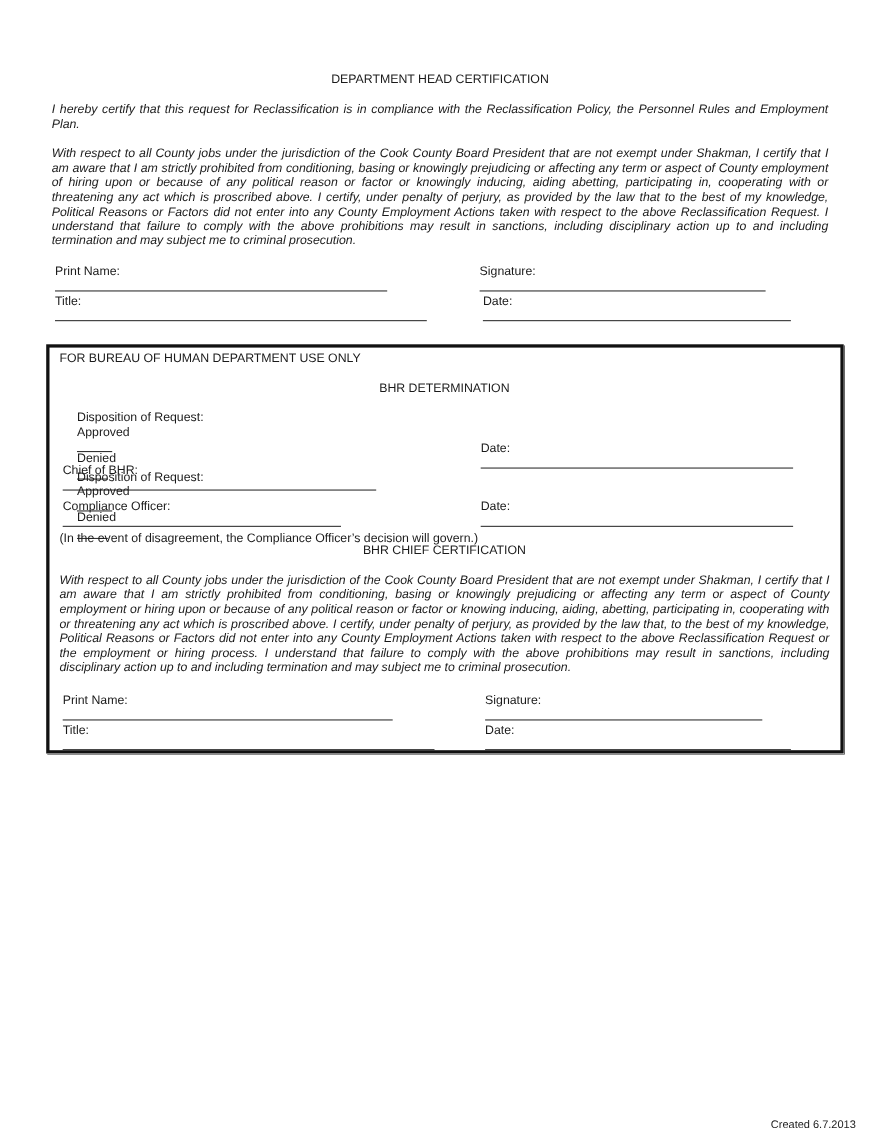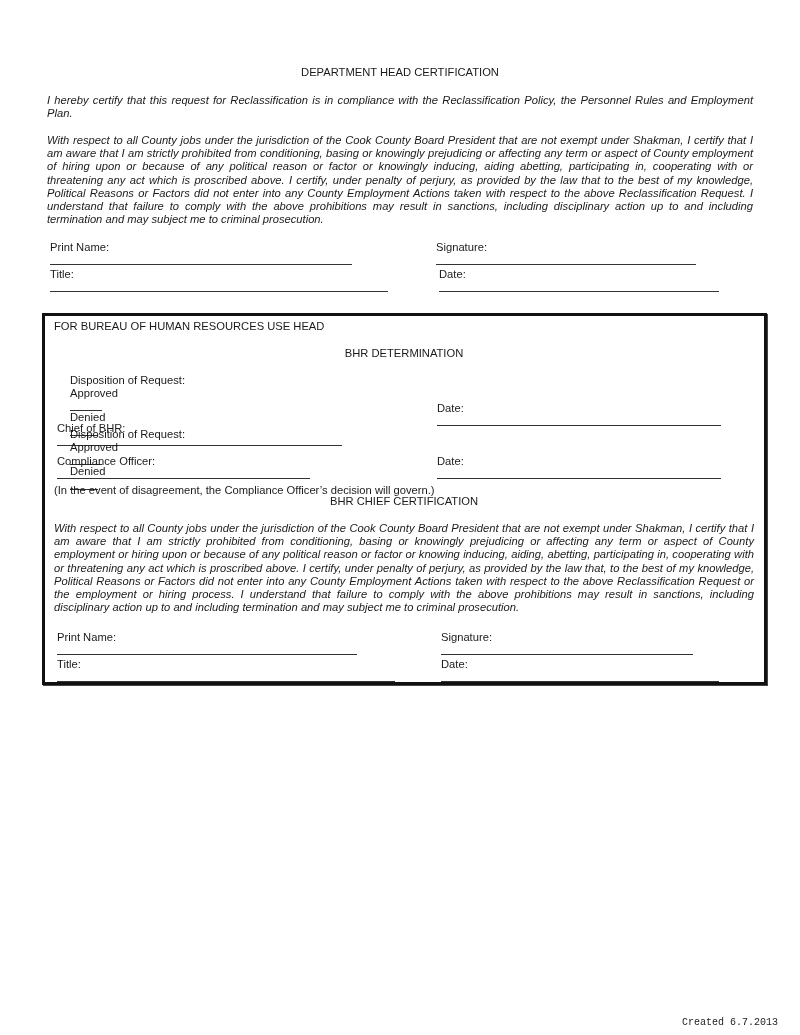--- a/index.html
+++ b/index.html
@@ -15,21 +15,21 @@
     .line {
       display: inline-block; border-bottom: 1px solid #333; height: 10px; margin-left: 3px;
     }
     .box {
       position: absolute; left: 42px; top: 313px; width: 719px; height: 366px;
       border: 3px solid #111;
       box-shadow: 1px 1px 0 #444;
     }
     .footer {
       position: absolute; right: 22px; bottom: 6px; font-size: 10px;
-      font-family: Liberation Mono, monospace; color: #222;
+      font-family: Liberation Sans, sans-serif; color: #222;
     }
   </style>
 </head>
 <body>
 
 <div class="abs center" style="left:0; top:66px; width:800px;">DEPARTMENT HEAD CERTIFICATION</div>
 
 <div class="abs para" style="left:47px; top:94px; width:706px;">I hereby certify that this request for Reclassification is in compliance with the Reclassification Policy, the Personnel Rules and Employment Plan.</div>
 
 <div class="abs para" style="left:47px; top:134px; width:706px;">With respect to all County jobs under the jurisdiction of the Cook County Board President that are not exempt under Shakman, I certify that I am aware that I am strictly prohibited from conditioning, basing or knowingly prejudicing or affecting any term or aspect of County employment of hiring upon or because of any political reason or factor or knowingly inducing, aiding abetting, participating in, cooperating with or threatening any act which is proscribed above. I certify, under penalty of perjury, as provided by the law that to the best of my knowledge, Political Reasons or Factors did not enter into any County Employment Actions taken with respect to the above Reclassification Request. I understand that failure to comply with the above prohibitions may result in sanctions, including disciplinary action up to and including termination and may subject me to criminal prosecution.</div>
@@ -46,21 +46,21 @@
   <span>Title:</span>
   <span class="line" style="width:338px;"></span>
 </div>
 <div class="field" style="left:436px; top:268px;">
   <span>Date:</span>
   <span class="line" style="width:280px;"></span>
 </div>
 
 <div class="box"></div>
 
-<div class="abs" style="left:54px; top:320px;">FOR BUREAU OF HUMAN RESOURCES USE HEAD</div>
+<div class="abs" style="left:54px; top:320px;">FOR BUREAU OF HUMAN DEPARTMENT USE ONLY</div>
 
 <div class="abs center" style="left:0; top:347px; width:808px;">BHR DETERMINATION</div>
 
 <div class="field" style="left:54px; top:374px;">
   <span>Disposition of Request:</span>
   <span style="margin-left:4px;">Approved</span>
   <span class="line" style="width:32px;"></span>
   <span style="margin-left:16px;">Denied</span>
   <span class="line" style="width:28px;"></span>
 </div>

